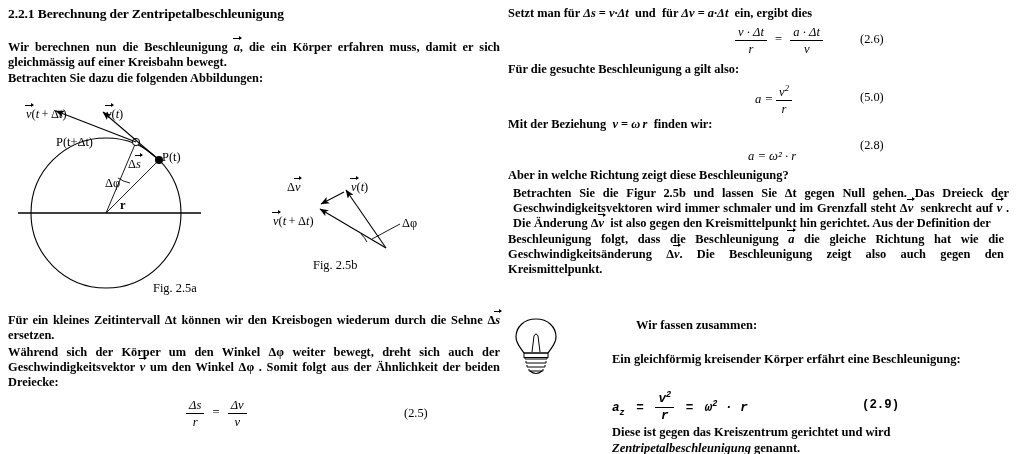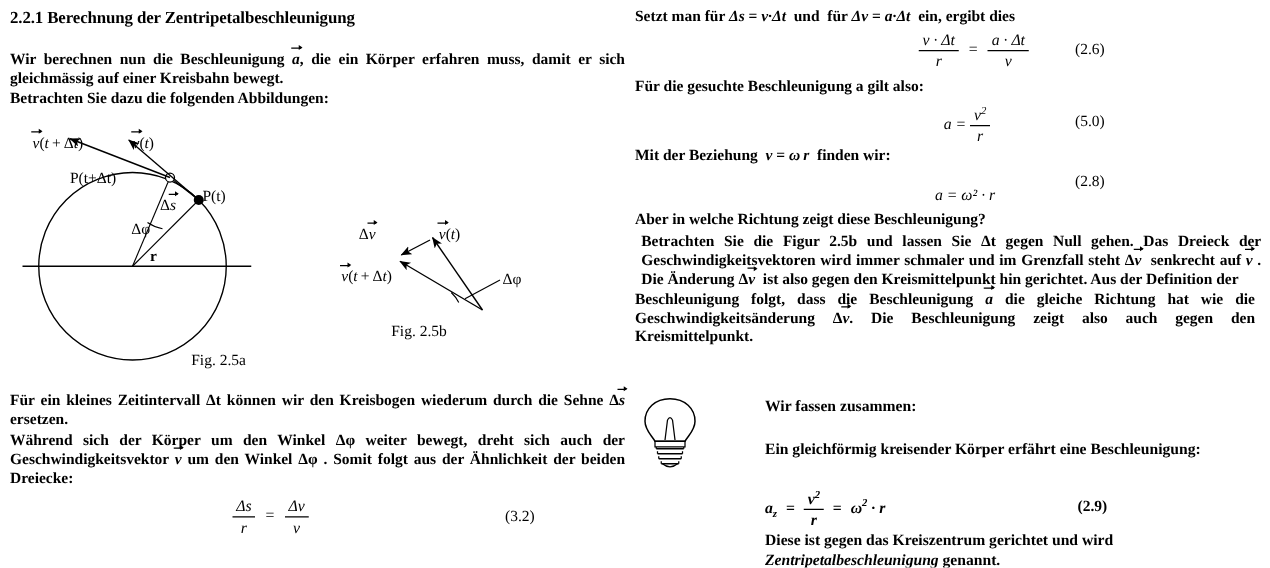--- a/index.html
+++ b/index.html
@@ -264,21 +264,21 @@
       <span class="frac">
         <span class="num">Δs</span>
         <span class="den">r</span>
       </span>
       <span class="upr" style="padding:0 5px;">=</span>
       <span class="frac">
         <span class="num">Δv</span>
         <span class="den">v</span>
       </span>
     </div>
-    <div class="eqnum" style="top:406px; left:396px;">(3.2)</div>
+    <div class="eqnum" style="top:406px; left:396px;">(2.5)</div>
 
   </div>
 
   <div class="col col-right">
 
     <div class="para nojust" style="top:6px; left:0; width:496px;">
       Setzt man für <span class="it">Δs</span> = <span class="it">v·Δt</span>&nbsp; und&nbsp; für <span class="it">Δv</span> = <span class="it">a·Δt</span>&nbsp; ein, ergibt dies
     </div>
 
     <div class="eq" style="top:25px; left:227px;">
@@ -337,25 +337,25 @@
       <rect x="16" y="37" width="24" height="4.5" fill="none" stroke="#000" stroke-width="1"></rect>
       <path d="M17,43 h22 M18,47 h20 M19,51 h18 M21,55 h14" fill="none" stroke="#000" stroke-width="1.1"></path>
       <path d="M17,41.5 L17,43 M39,41.5 L39,43 M18,45 L18,47 M38,45 L38,47
                M19,49 L19,51 M37,49 L37,51 M21,53 L21,55 M35,53 L35,55" stroke="#000" stroke-width="1"></path>
       <path d="M22,55 q6,5 12,0" fill="none" stroke="#000" stroke-width="1.1"></path>
     </svg>
   </div>
 
   <div class="summary">
 
-    <div class="sline" style="margin-bottom:18px;">Wir fassen zusammen:</div>
+    <div class="sline" style="margin-bottom:18px;margin-left:24px;">Wir fassen zusammen:</div>
 
     <div class="sline" style="margin-bottom:22px;">Ein gleichförmig kreisender Körper erfährt eine Beschleunigung:</div>
 
-    <div style="position:relative; height:36px;">
+    <div style="position:relative; height:36px;font-family:Liberation Mono, monospace;">
       <span class="eq" style="position:absolute; left:0; top:2px; font-weight:bold;">
         <span>a<sub class="sb">z</sub></span>
         <span class="upr" style="padding:0 4px;">=</span>
         <span class="frac">
           <span class="num">v<sup class="sp">2</sup></span>
           <span class="den">r</span>
         </span>
         <span class="upr" style="padding:0 4px;">=</span>
         <span>ω<sup class="sp">2</sup> · r</span>
       </span>

